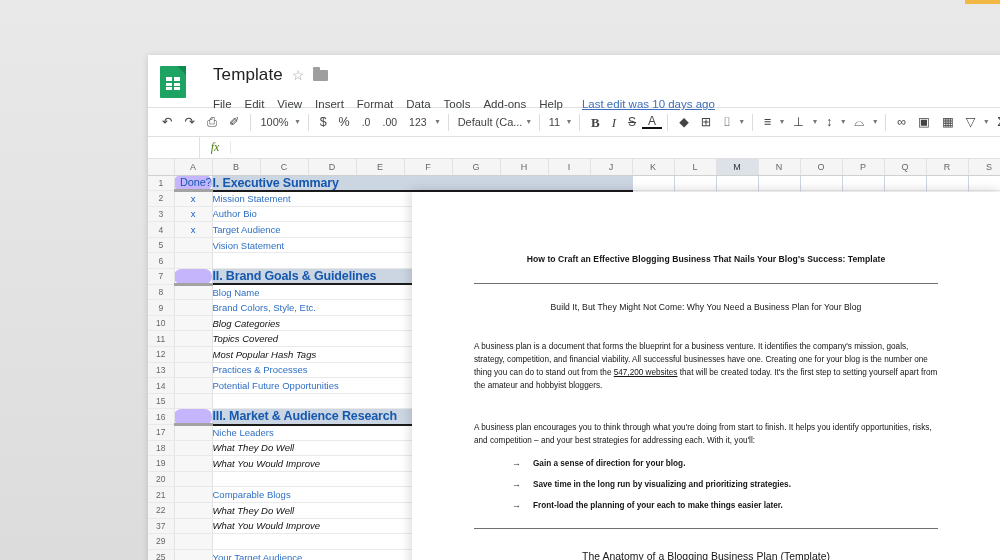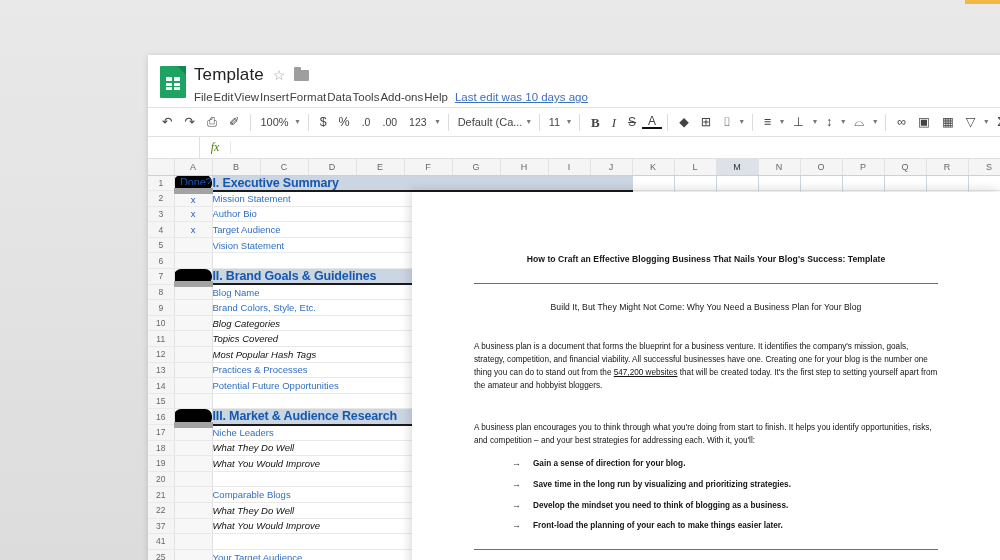--- a/index.html
+++ b/index.html
@@ -45,32 +45,32 @@
     background: #fff;
   }
   .sheets-logo .grid::before,
   .sheets-logo .grid::after {
     content:""; position:absolute; background:#1da462;
   }
   .sheets-logo .grid::before { left:0; top:4px; width:14px; height:1.5px; }
   .sheets-logo .grid::after  { left:6px; top:0; width:1.5px; height:13px; }
   .sheets-logo .gridline2 { position:absolute; left:0; top:8.5px; width:14px; height:1.5px; background:#1da462; }
 
-  .titlearea { flex: 1 1 auto; min-width: 0; }
+  .titlearea { flex: 1 1 auto; min-width: 0; margin-left: 19px; }
   .doc-title-row { display: flex; align-items: center; gap: 9px; height: 24px; }
   .doc-title { font-size: 17px; color: #222; letter-spacing: .1px; }
   .star-icon { color: #9e9e9e; font-size: 14px; line-height: 1; }
   .folder-icon {
     width: 15px; height: 11px; background: #9e9e9e; border-radius: 1px; position: relative;
   }
   .folder-icon::before {
     content:""; position:absolute; left:0; top:-3px; width:7px; height:3px;
     background:#9e9e9e; border-radius:1px 1px 0 0;
   }
-  .menubar { display: flex; align-items: flex-start; gap: 1px; margin-top: 4px; height: 19px; }
+  .menubar { display: flex; align-items: flex-end; gap: 13px; margin-top: 4px; height: 19px; }
   .menubar span.menu-item { font-size: 11.5px; color: #3c4043; }
   .last-edit {
     font-size: 11.5px; color: #3c6fbd; text-decoration: underline; margin-left: 6px; white-space: nowrap;
   }
 
   
   .toolbar {
     display: flex; align-items: center; gap: 0;
     height: 30px; padding: 0 8px;
     border-top: 1px solid #e0e0e0; border-bottom: 1px solid #e0e0e0;
@@ -131,21 +131,21 @@
               background: #f7f7f7; }
   td.a-head { text-align: right; padding-right: 3px; font-size: 11px; color: #1558b0;
               font-weight: bold; background: #f7f7f7; letter-spacing: -.2px;}
   td.txt { padding-left: 4px; white-space: nowrap; font-size: 9.5px; }
   td.item { color: #2f6fc4; }
   td.sub  { color: #111; font-style: italic; }
   tr.banner td.txt {
     font-size: 12.5px; font-weight: bold; color: #1558b0; letter-spacing: -.15px;
   }
   tr.banner td { background: #ccd5e2; border-bottom: 2px solid #1a1a1a; border-right-color:#ccd5e2; }
-  tr.banner td.a-cell, tr.banner td.a-head { background:#000000; border-bottom:6px solid #a3a3a3;border-radius:7px; }
+  tr.banner td.a-cell, tr.banner td.a-head { background:#c4b5fd; border-bottom:3px solid #a3a3a3;border-radius:7px; }
   tr.banner td.plain { background: #fff; border-bottom: 1px solid #e9e9e9; }
 
   
   #doc-panel {
     position: absolute; left: 412px; top: 192px; width: 588px; height: 468px;
     background: #fff; box-shadow: -2px -2px 10px rgba(0,0,0,.14);
     overflow: hidden; padding: 0 62px;
     font-family: "Liberation Sans", sans-serif; color: #151515;
   }
   .doc-h1 {
@@ -692,21 +692,21 @@
             <td class="plain"></td>
             <td class="plain"></td>
             <td class="plain"></td>
             <td class="plain"></td>
             <td class="plain"></td>
             <td class="plain"></td>
             <td class="plain"></td>
             <td class="plain"></td>
           </tr>
           <tr>
-            <th class="rowhdr">41</th>
+            <th class="rowhdr">29</th>
             <td class="a-cell"></td>
             <td class="txt " colspan="6"></td>
             <td class="plain"></td>
             <td class="plain"></td>
             <td class="plain"></td>
             <td class="plain"></td>
             <td class="plain"></td>
             <td class="plain"></td>
             <td class="plain"></td>
             <td class="plain"></td>
@@ -744,20 +744,19 @@
 
   <p class="doc-p">
     <span>A business plan is a document that forms the blueprint for a business venture. It identifies the company's mission, goals, strategy, competition, and financial viability. All successful businesses have one. Creating one for your blog is the number one thing you can do to stand out from the </span><span class="ul">547,200 websites</span><span> that will be created today. It's the first step to setting yourself apart from the amateur and hobbyist bloggers.</span>
   </p>
 
   <p class="doc-p">A business plan encourages you to think through what you're doing from start to finish. It helps you identify opportunities, risks, and competition – and your best strategies for addressing each. With it, you'll:</p>
 
   <ul class="doc-list" id="doc-bullets">
       <li>Gain a sense of direction for your blog.</li>
       <li>Save time in the long run by visualizing and prioritizing strategies.</li>
-      <li>Develop the mindset you need to think of blogging as a business.</li>
       <li>Front-load the planning of your each to make things easier later.</li>
     </ul>
 
   <div class="doc-rule2"></div>
   <div class="doc-h3">The Anatomy of a Blogging Business Plan (Template)</div>
 
 </div>
 
 </body></html>

